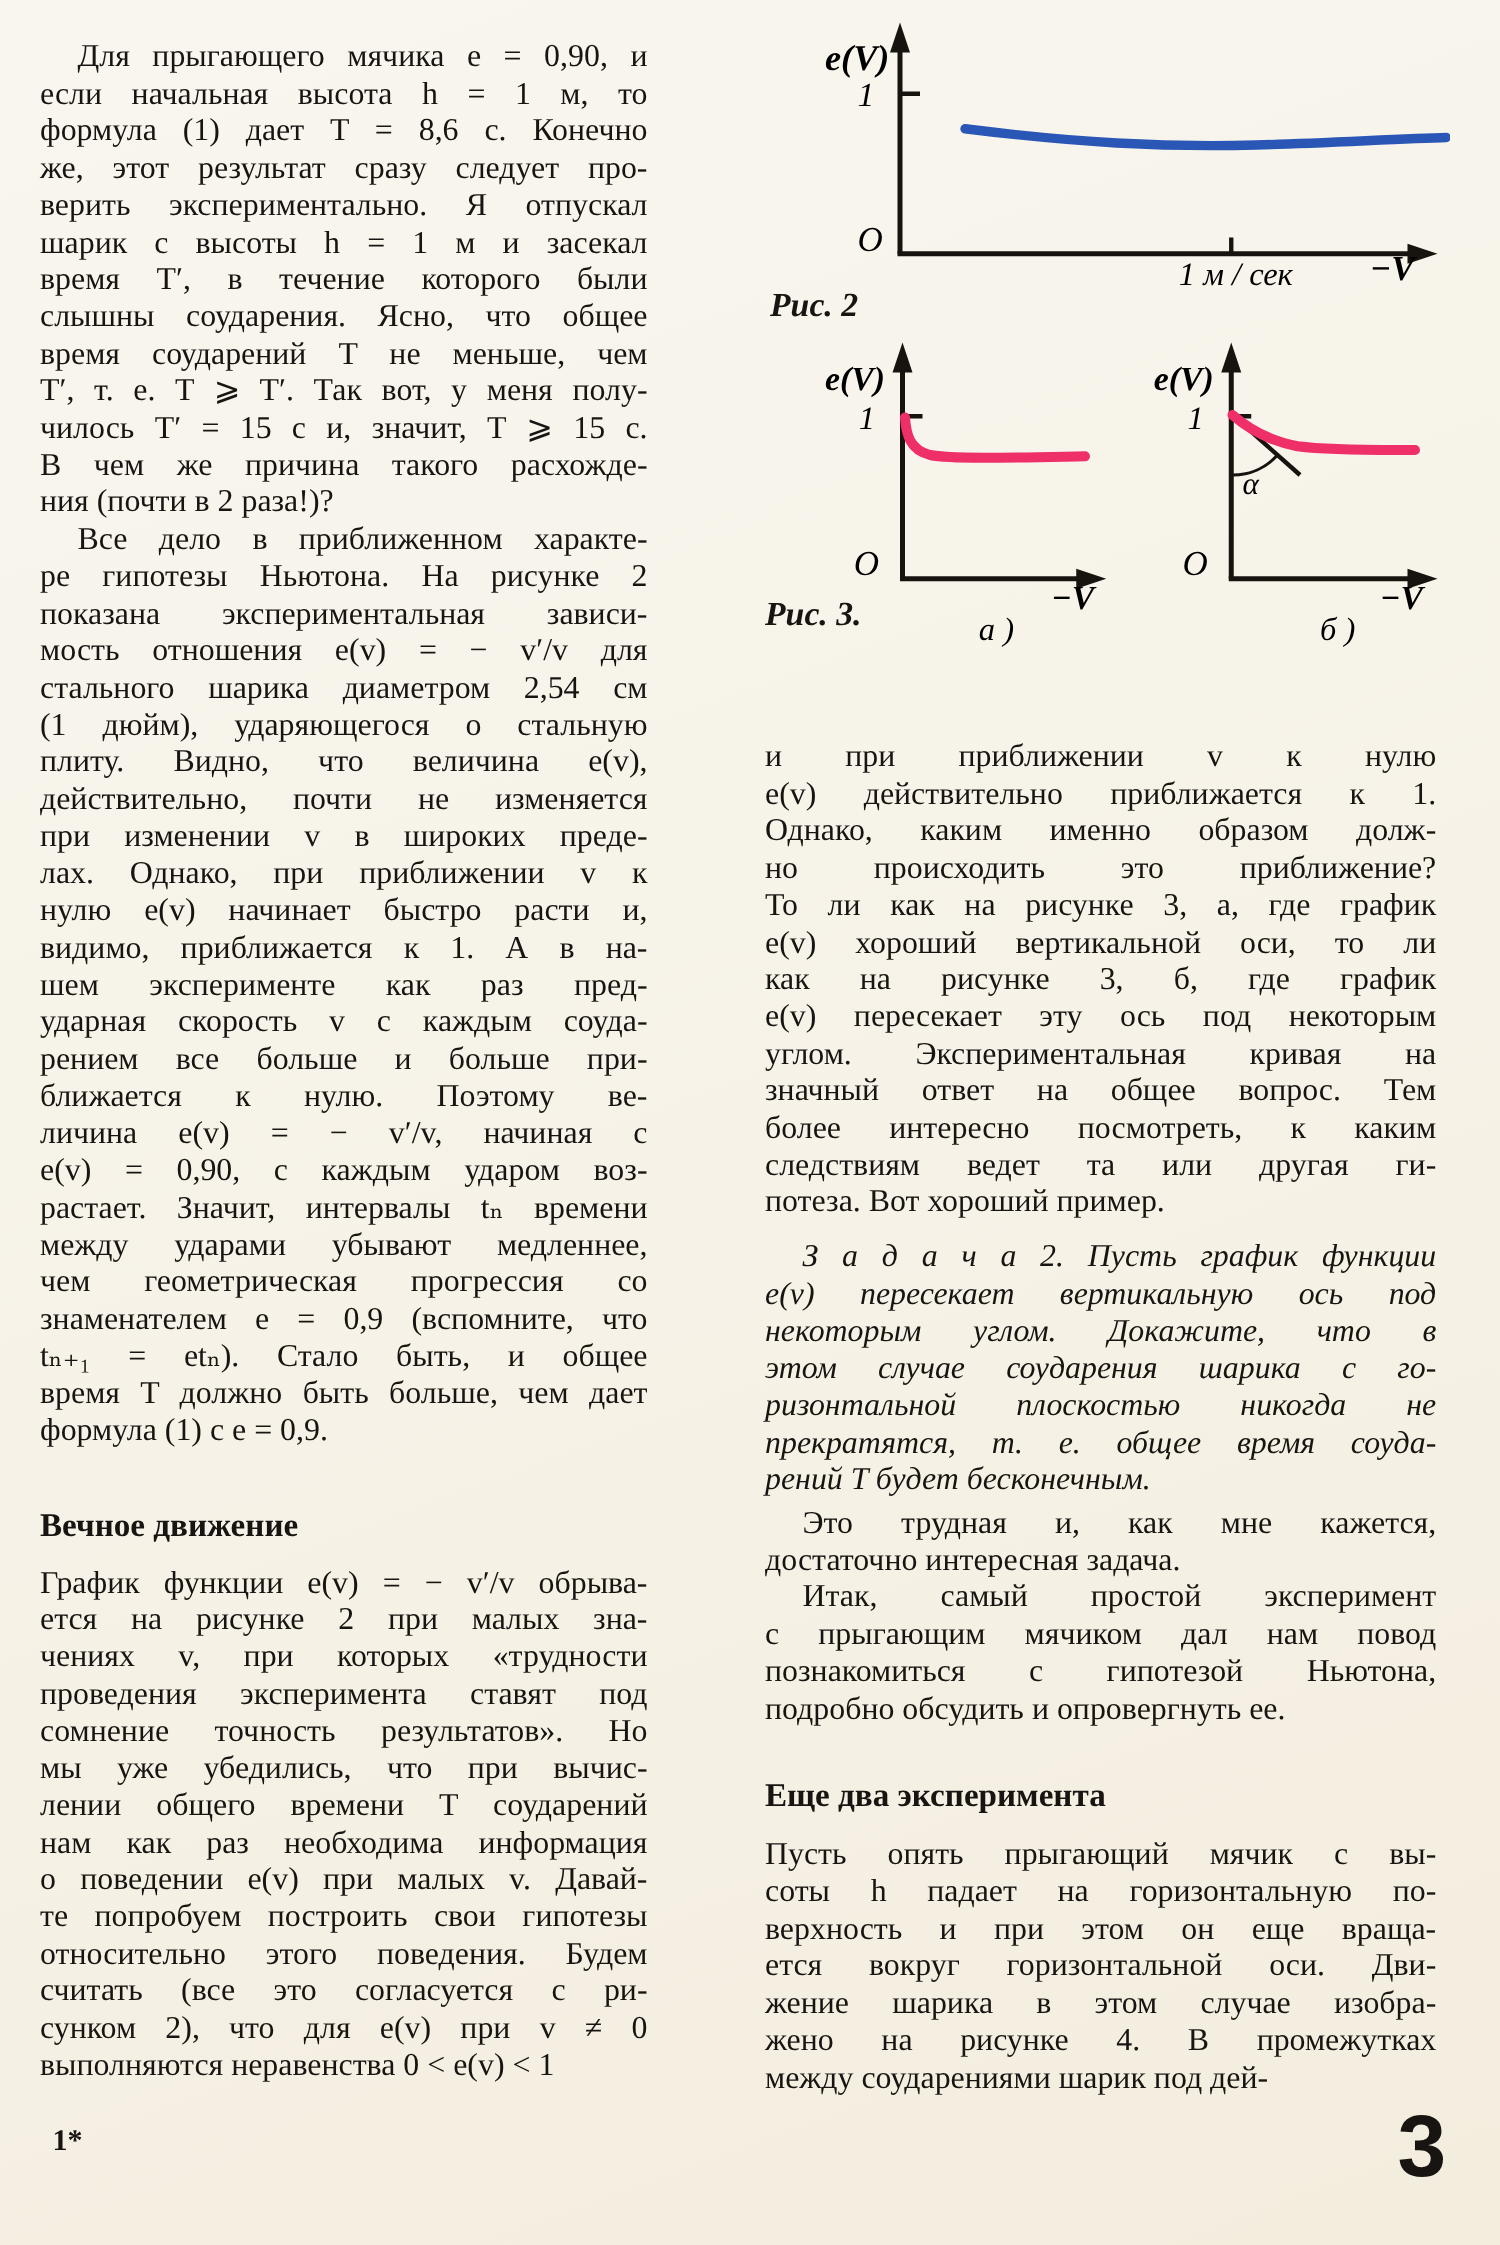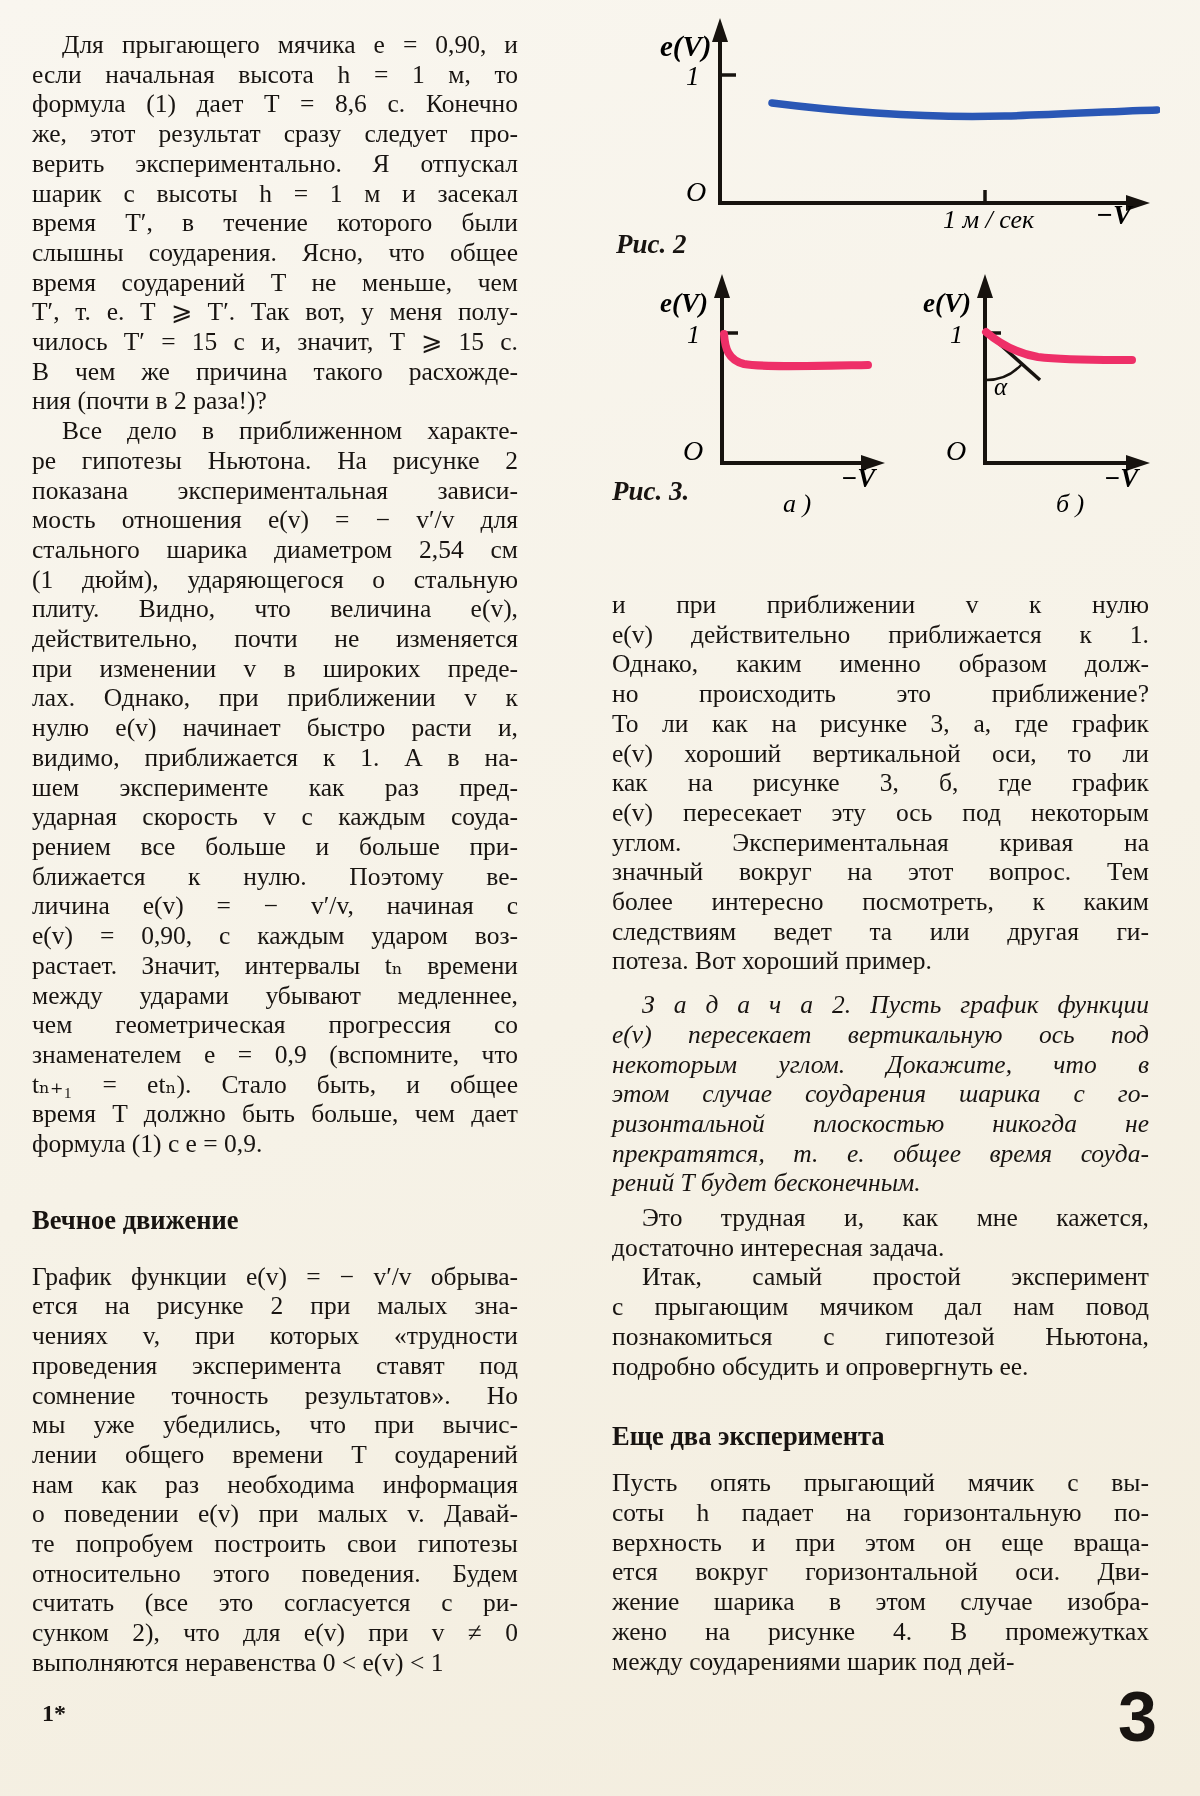--- a/index.html
+++ b/index.html
@@ -10,21 +10,21 @@
     color:#181411;
   }
   .col { position:absolute; font-size:25.5px; line-height:29.7px; }
   #left-col  { left:32px;  top:30px;  width:486px; }
   #right-col { left:612px; top:562px; width:537px;margin-top:28px; }
   .para { margin:0; padding:0; }
   .line { text-align:justify; text-align-last:justify; }
   .line.last { text-align-last:left; }
   .indent > .line:first-child { text-indent:30px; }
   .sec-heading { font-weight:bold; font-size:26.5px; line-height:30px; }
-  #left-heading  { margin-top:46px; margin-bottom:27px; }
+  #left-heading  { margin-top:46px; margin-bottom:16px; }
   #right-heading { margin-top:40px; margin-bottom:17px; }
   .task { font-style:italic; margin-top:14px; }
   .after-task { margin-top:5px; }
   .fig { position:absolute; }
   .fig-caption { position:absolute; font-style:italic; font-weight:bold; font-size:27px; }
   .fig text { font-family:"Liberation Serif","DejaVu Serif",serif; }
   #footnote-mark { position:absolute; left:42px; top:1700px; font-weight:bold; font-size:24px; }
   #page-number { position:absolute; left:1118px; top:1682px; font-family:"Liberation Sans","DejaVu Sans",sans-serif; font-weight:bold; font-size:70px; line-height:70px; }
 </style>
 </head>
@@ -159,21 +159,21 @@
     <div class="para">
         <div class="line">и при приближении v к нулю</div>
         <div class="line">e(v) действительно приближается к 1.</div>
         <div class="line">Однако, каким именно образом долж-</div>
         <div class="line">но происходить это приближение?</div>
         <div class="line">То ли как на рисунке 3, а, где график</div>
         <div class="line">e(v) хороший вертикальной оси, то ли</div>
         <div class="line">как на рисунке 3, б, где график</div>
         <div class="line">e(v) пересекает эту ось под некоторым</div>
         <div class="line">углом. Экспериментальная кривая на</div>
-        <div class="line">значный вокруг на этот вопрос. Тем</div>
+        <div class="line">значный ответ на общее вопрос. Тем</div>
         <div class="line">более интересно посмотреть, к каким</div>
         <div class="line">следствиям ведет та или другая ги-</div>
         <div class="line last">потеза. Вот хороший пример.</div>
       </div>
     <div class="para task indent">
         <div class="line">З а д а ч а  2. Пусть график функции</div>
         <div class="line">e(v) пересекает вертикальную ось под</div>
         <div class="line">некоторым углом. Докажите, что в</div>
         <div class="line">этом случае соударения шарика с го-</div>
         <div class="line">ризонтальной плоскостью никогда не</div>

